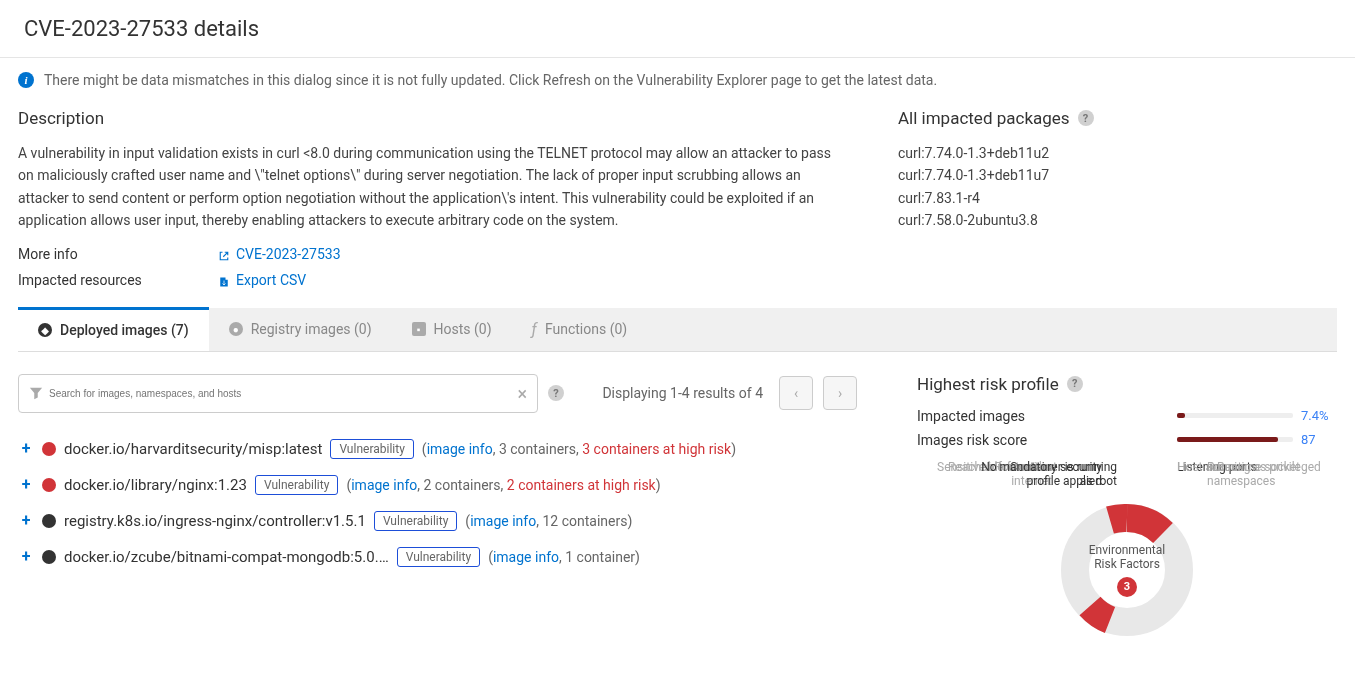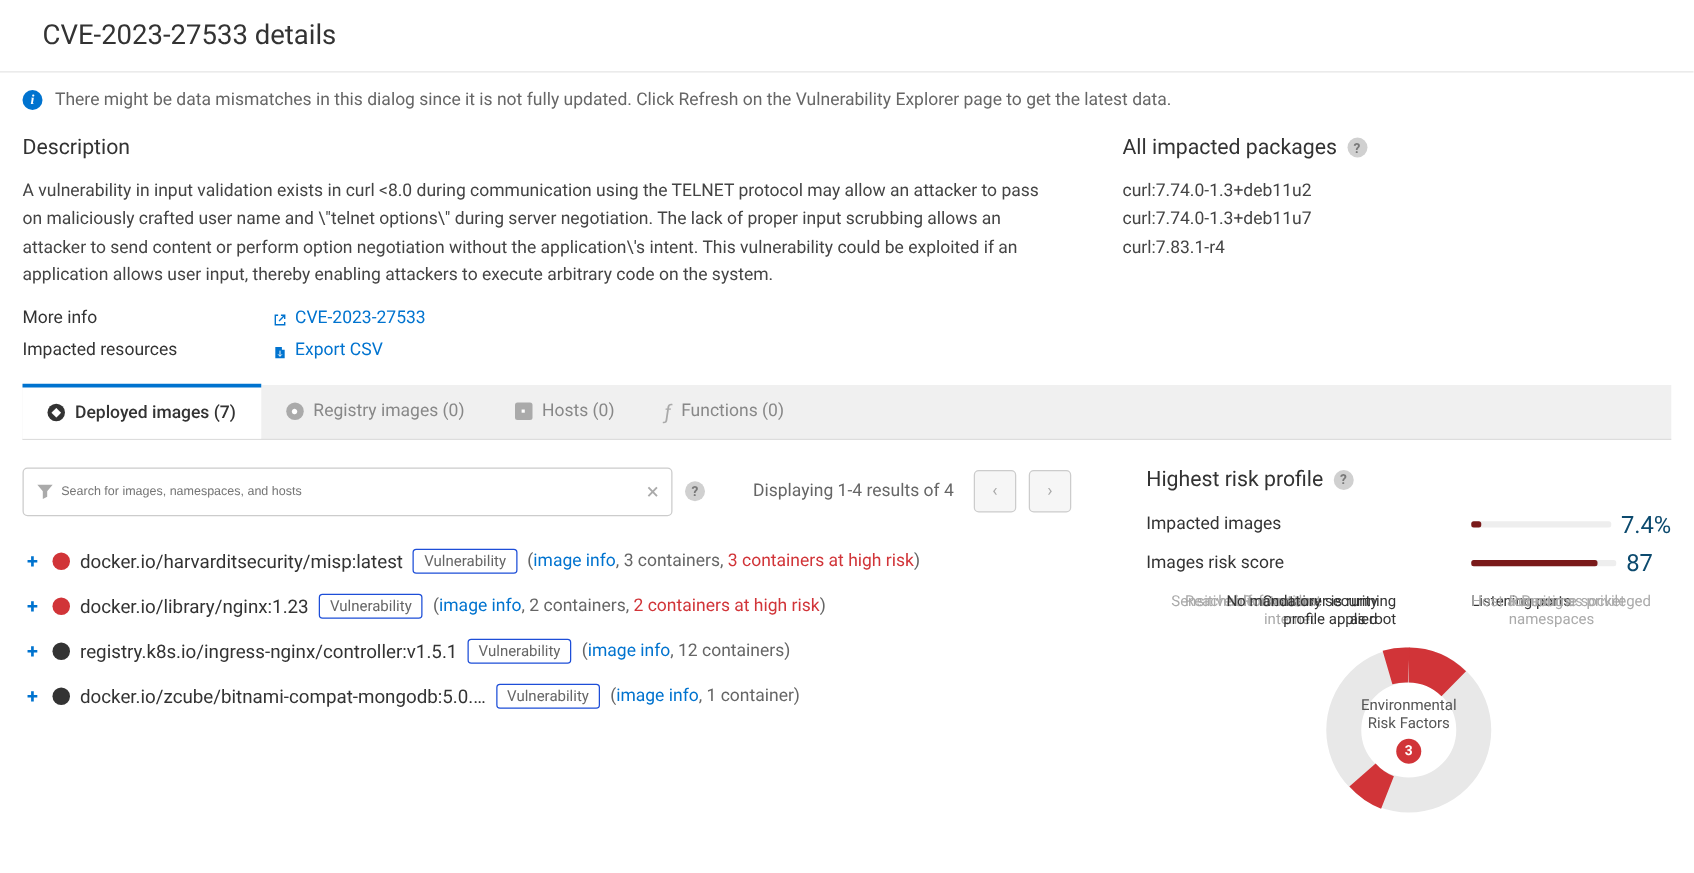--- a/index.html
+++ b/index.html
@@ -1,17 +1,17 @@
 <!DOCTYPE html>
 <html><head>
 <meta charset="utf-8">
 <style>
 * { box-sizing: border-box; margin: 0; padding: 0; }
 body { font-family: -apple-system, BlinkMacSystemFont, "Segoe UI", Roboto, sans-serif; font-size: 14px; color: #333; background: #fff; }
-.page-header { padding: 16px 34px; border-bottom: 1px solid #e5e5e5; }
+.page-header { padding: 16px 24px; border-bottom: 1px solid #e5e5e5; }
 .page-title { font-size: 22px; font-weight: 400; color: #333; }
 .banner { display: flex; align-items: center; gap: 10px; padding: 14px 18px; color: #666; font-size: 14px; }
 .info-icon { width: 16px; height: 16px; background: #0073cf; border-radius: 50%; color: #fff; display: inline-flex; align-items: center; justify-content: center; font-size: 11px; font-style: italic; font-weight: bold; font-family: Georgia, serif; flex-shrink: 0; }
 .content { display: flex; padding: 6px 18px 0; gap: 60px; }
 .col-left { flex: 1; max-width: 820px; }
 .col-right { width: 420px; }
 .section-title { font-size: 17px; font-weight: 400; color: #333; margin-bottom: 14px; display: flex; align-items: center; gap: 8px; }
 .help-icon { width: 16px; height: 16px; background: #d0d0d0; border-radius: 50%; color: #777; display: inline-flex; align-items: center; justify-content: center; font-size: 11px; font-weight: bold; }
 .desc-text { font-size: 14px; line-height: 1.6; color: #444; margin-bottom: 14px; }
 .pkg-list div { font-size: 14px; line-height: 1.6; color: #444; }
@@ -44,21 +44,21 @@
 .image-name { color: #333; }
 .tag-badge { border: 1px solid #1d4ed8; border-radius: 3px; padding: 2px 8px; font-size: 12px; color: #666; }
 .meta { color: #666; font-size: 14px; }
 .meta .link2 { color: #0073cf; cursor: pointer; }
 .meta .risk { color: #d13438; }
 .risk-row { display: flex; justify-content: space-between; align-items: center; margin-bottom: 8px; font-size: 14px; }
 .risk-label { color: #333; }
 .bar-wrap { display: flex; align-items: center; gap: 8px; width: 160px; }
 .bar { height: 5px; background: #eee; flex: 1; position: relative; border-radius: 2px; }
 .bar-fill { height: 100%; background: #7a1a1a; border-radius: 2px; }
-.risk-val { color: #0c4a6e; font-size: 19px; min-width: 36px; }
+.risk-val { color: #3b82f6; font-size: 13px; min-width: 36px; }
 .wheel-wrap { position: relative; width: 420px; height: 220px; margin-top: 12px; }
 .wheel { position: absolute; left: 50%; top: 50%; transform: translate(-50%, -50%); }
 .wheel-center { position: absolute; left: 50%; top: 50%; transform: translate(-50%, -50%); text-align: center; font-size: 12px; color: #555; width: 90px; }
 .wheel-count { margin-top: 6px; display: inline-flex; width: 20px; height: 20px; background: #d13438; color: #fff; border-radius: 50%; align-items: center; justify-content: center; font-size: 11px; font-weight: bold; }
 .wlabel { position: absolute; font-size: 12px; width: 120px; }
 .wlabel.active { color: #333; }
 .wlabel.muted { color: #aaa; }
 </style>
 </head>
 <body>
@@ -98,20 +98,21 @@
   </div>
   <div class="col-right">
     <h2 class="section-title">
       <span>All impacted packages</span>
       <span class="help-icon">?</span>
     </h2>
     <div class="pkg-list">
       <div>curl:7.74.0-1.3+deb11u2</div>
       <div>curl:7.74.0-1.3+deb11u7</div>
       <div>curl:7.83.1-r4</div>
+      <div>curl:7.58.0-2ubuntu3.8</div>
     </div>
   </div>
 </div>
 
 <div class="tabs-wrap">
   <div class="tabs">
     <div class="tab active">
       <span class="tab-icon">◆</span>
       <span>Deployed images (7)</span>
     </div>

